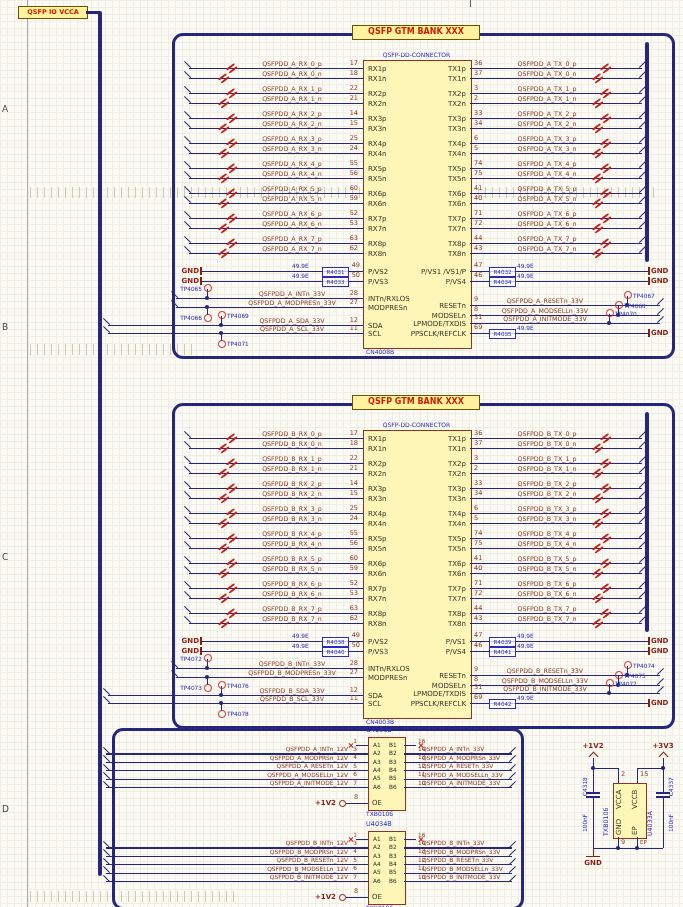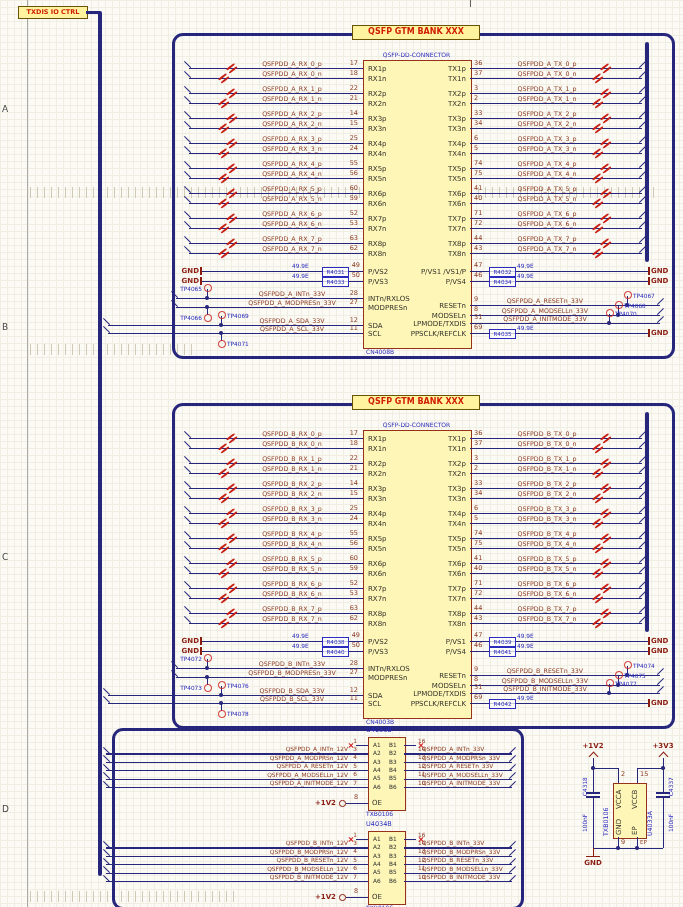--- a/index.html
+++ b/index.html
@@ -55,21 +55,21 @@
   <div class="vw" style="left:27px;top:0;height:907px;background:#aaa;"></div>
   <div class="vw" style="left:470px;top:0;height:7px;background:#666;"></div>
   <div class="bl" style="left:2px;top:104px;">A</div>
   <div class="bl" style="left:2px;top:322px;">B</div>
   <div class="bl" style="left:2px;top:552px;">C</div>
   <div class="bl" style="left:2px;top:804px;">D</div>
   <div class="band" style="left:30px;top:187px;width:628px;"></div>
   <div class="band" style="left:30px;top:344px;width:168px;"></div>
   <div class="band" style="left:30px;top:891px;width:208px;"></div>
 
-  <div class="ttl" style="left:18px;top:6px;width:68px;height:11px;font-size:6.5px;line-height:10px;">TXDIS IO CTRL</div>
+  <div class="ttl" style="left:18px;top:6px;width:68px;height:11px;font-size:6.5px;line-height:10px;">QSFP IO VCCA</div>
   <div class="bus" style="left:86px;top:10.5px;width:14px;height:3px;"></div>
   <div class="bus" style="left:98px;top:11px;width:3.5px;height:865px;border-radius:3px;"></div>
 
   <div class="pwr tac" style="left:578px;top:742px;width:30px;">+1V2</div>
   <div class="chev" style="left:590px;top:753px;"></div>
   <div class="vw" style="left:593px;top:758px;height:10px;"></div>
   <div class="pwr tac" style="left:648px;top:742px;width:30px;">+3V3</div>
   <div class="chev" style="left:660px;top:753px;"></div>
   <div class="vw" style="left:663px;top:758px;height:10px;"></div>
 

